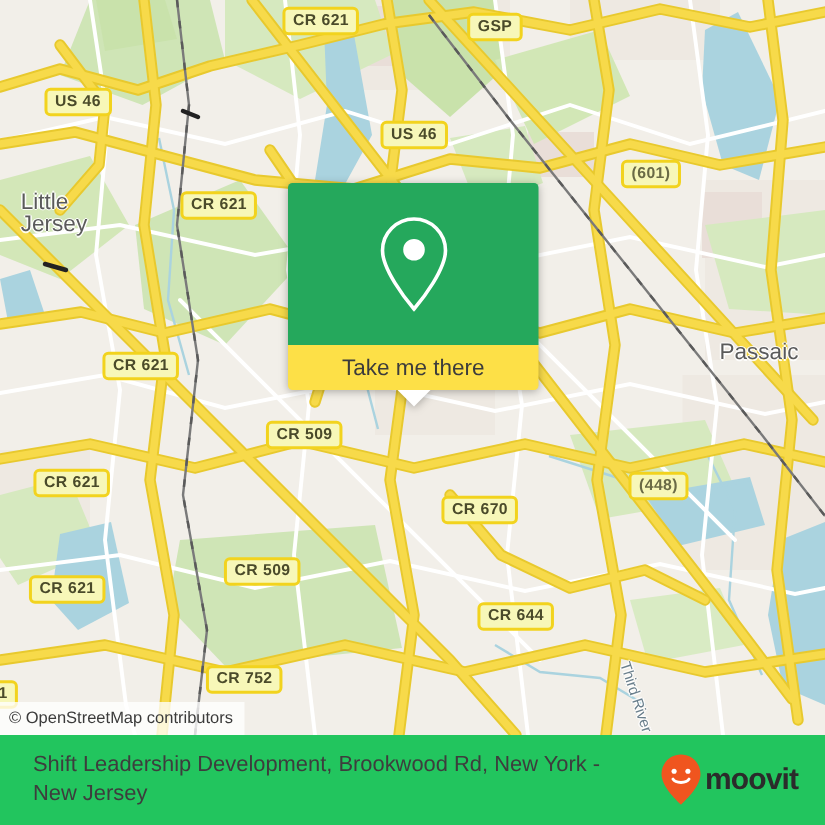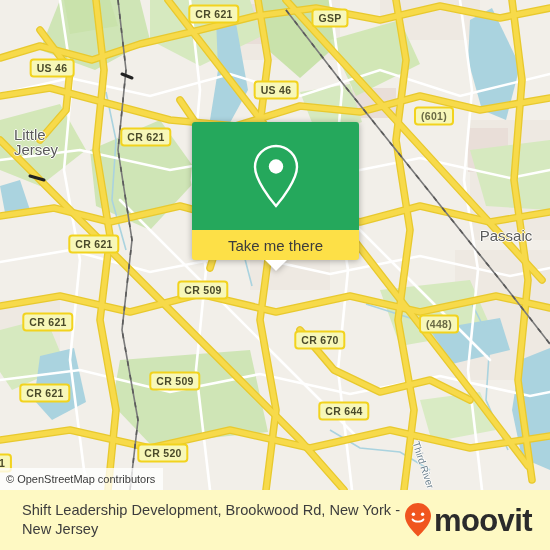--- a/index.html
+++ b/index.html
@@ -100,41 +100,41 @@
     margin-left:-11px;
     width:0;height:0;
     border-left:11px solid transparent;
     border-right:11px solid transparent;
     border-top:11px solid #ffffff;
   }
 
   
   .bottombar{
     position:absolute;left:0;top:490px;width:550px;height:60px;
-    background:#fef9c3;
+    background:#22c55e;
     display:flex;align-items:center;
     box-sizing:border-box;
     padding:0 10px 0 22px;
   }
   .bottom-title{
     flex:1 1 auto;
     color:#3d3d3d;
     font-size:14.6px;
     line-height:19px;
     max-width:395px;
   }
   .brand{
     flex:0 0 auto;
     display:flex;align-items:center;
     margin-left:auto;
     padding-right:8px;
   }
   .brand-word{
     color:#2b2b2b;
-    font-size:31px;
+    font-size:20px;
     font-weight:bold;
     letter-spacing:-.6px;
     line-height:31px;
     margin-left:1px;
   }
 </style>
 </head>
 <body>
 
 <div id="app">
@@ -277,21 +277,21 @@
     <div class="shield dim" style="left:434px;top:92px;margin-top:24px;">(601)</div>
     <div class="shield" style="left:146px;top:137px;">CR 621</div>
     <div class="shield" style="left:94px;top:244px;">CR 621</div>
     <div class="shield" style="left:203px;top:290px;">CR 509</div>
     <div class="shield" style="left:48px;top:322px;">CR 621</div>
     <div class="shield" style="left:320px;top:340px;">CR 670</div>
     <div class="shield dim" style="left:439px;top:324px;">(448)</div>
     <div class="shield" style="left:175px;top:381px;">CR 509</div>
     <div class="shield" style="left:45px;top:393px;">CR 621</div>
     <div class="shield" style="left:315px;top:411px;margin-left:29px;">CR 644</div>
-    <div class="shield" style="left:163px;top:453px;">CR 520</div>
+    <div class="shield" style="left:163px;top:453px;">CR 752</div>
     <div class="shield" style="left:2px;top:463px;">1</div>
 
     <div class="popup">
       <div class="popup-head">
         <svg width="54" height="66" viewBox="0 0 54 66">
           <path d="M27 3 C15.4 3 6 12.4 6 24 C6 36.5 21 56 27 63 C33 56 48 36.5 48 24 C48 12.4 38.6 3 27 3 Z" fill="none" stroke="#ffffff" stroke-width="2.4"></path>
           <circle cx="27" cy="23.5" r="7.2" fill="#ffffff"></circle>
         </svg>
       </div>
       <div class="popup-foot">

